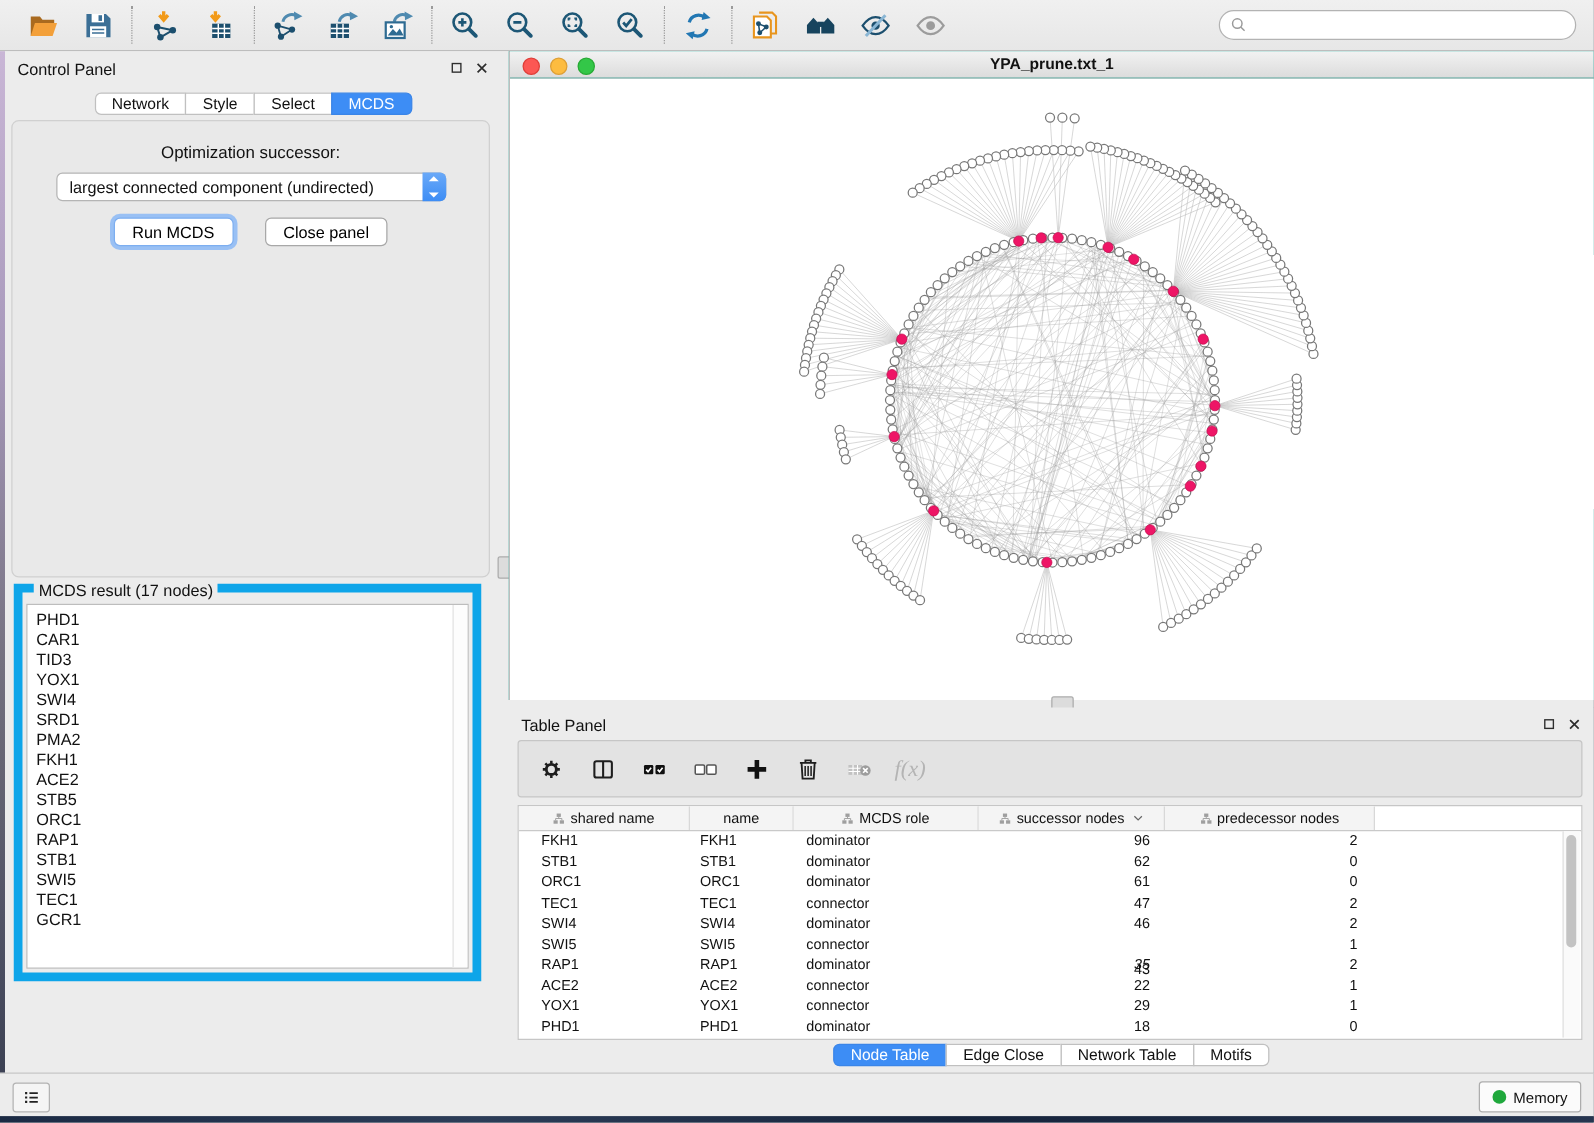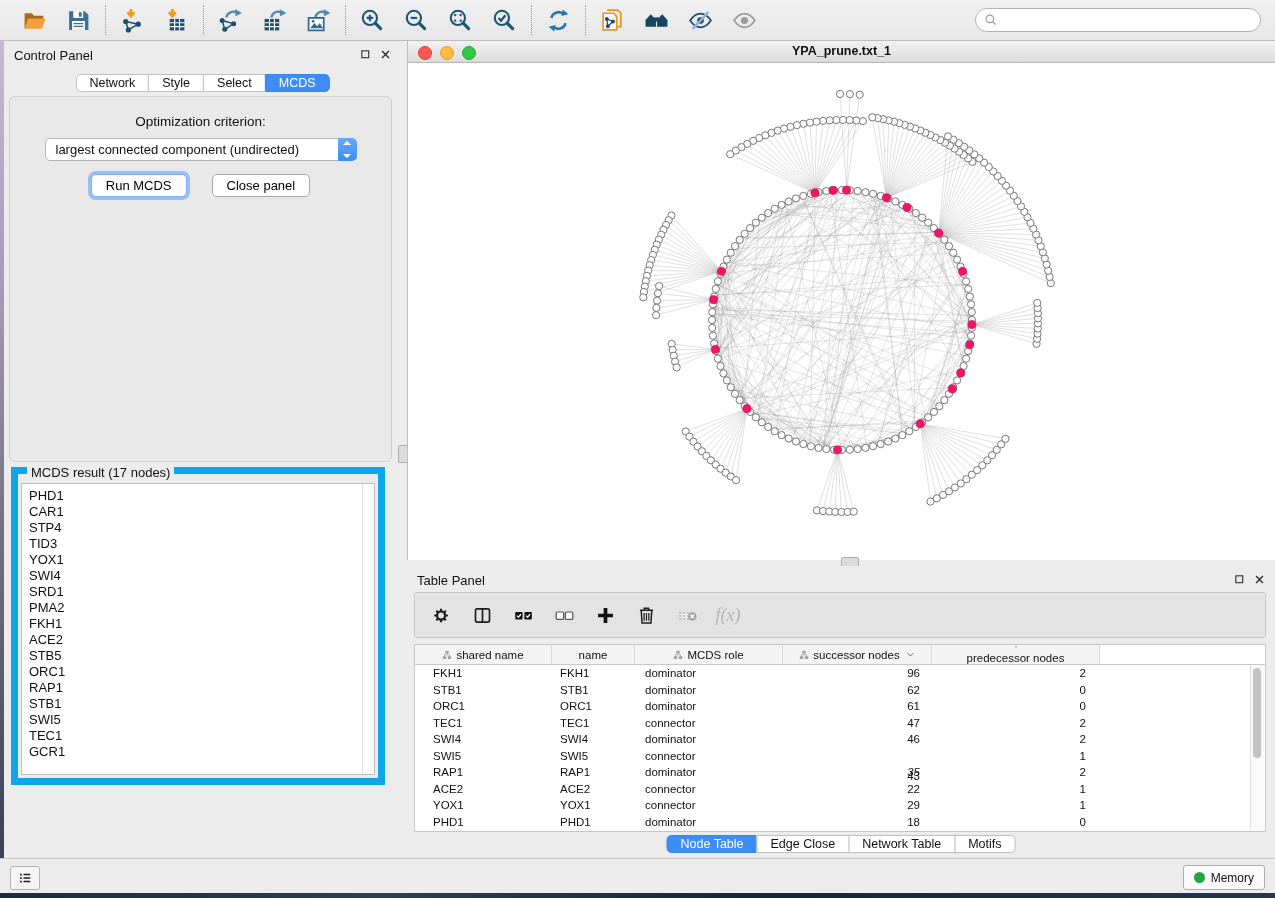--- a/index.html
+++ b/index.html
@@ -392,37 +392,36 @@
           </svg>
       </span>
     </div>
     <div class="cp-tabs seg" id="cp-tabs">
         <span class="tab">Network</span>
         <span class="tab">Style</span>
         <span class="tab">Select</span>
         <span class="tab active">MCDS</span>
       </div>
     <div class="cp-body">
-      <div class="opt-label">Optimization criterion:</div>
+      <div class="opt-label">Optimization successor:</div>
       <div class="dd">
         <span class="dd-value">largest connected component (undirected)</span>
         <span class="dd-step"></span>
       </div>
       <div class="btn-row">
         <button class="btn focused">Run MCDS</button>
         <button class="btn">Close panel</button>
       </div>
     </div>
     <div class="result-group">
       <span class="result-legend">MCDS result (17 nodes)</span>
       <div class="result-list">
         <div class="result-items" id="mcds-items">
             <div class="mcds-item">PHD1</div>
             <div class="mcds-item">CAR1</div>
-            <div class="mcds-item">STP4</div>
             <div class="mcds-item">TID3</div>
             <div class="mcds-item">YOX1</div>
             <div class="mcds-item">SWI4</div>
             <div class="mcds-item">SRD1</div>
             <div class="mcds-item">PMA2</div>
             <div class="mcds-item">FKH1</div>
             <div class="mcds-item">ACE2</div>
             <div class="mcds-item">STB5</div>
             <div class="mcds-item">ORC1</div>
             <div class="mcds-item">RAP1</div>
@@ -1241,21 +1240,21 @@
           </div>
           <div class="th" style="width: 149px;">
             <svg class="attr">
               <use href="#sym-attr"></use>
             </svg>
             <span>successor nodes</span>
             <svg class="sort">
               <use href="#sym-sort-desc"></use>
             </svg>
           </div>
-          <div class="th" style="width: 168px; flex-direction: column;">
+          <div class="th" style="width: 168px;">
             <svg class="attr">
               <use href="#sym-attr"></use>
             </svg>
             <span>predecessor nodes</span>
           </div>
         </div>
       <div id="tbl-body">
           <div class="tr">
             <div class="td" style="width: 137px; text-align: left; padding-left: 18px;">FKH1</div>
             <div class="td" style="width: 83px; text-align: left; padding-left: 8px;">FKH1</div>

